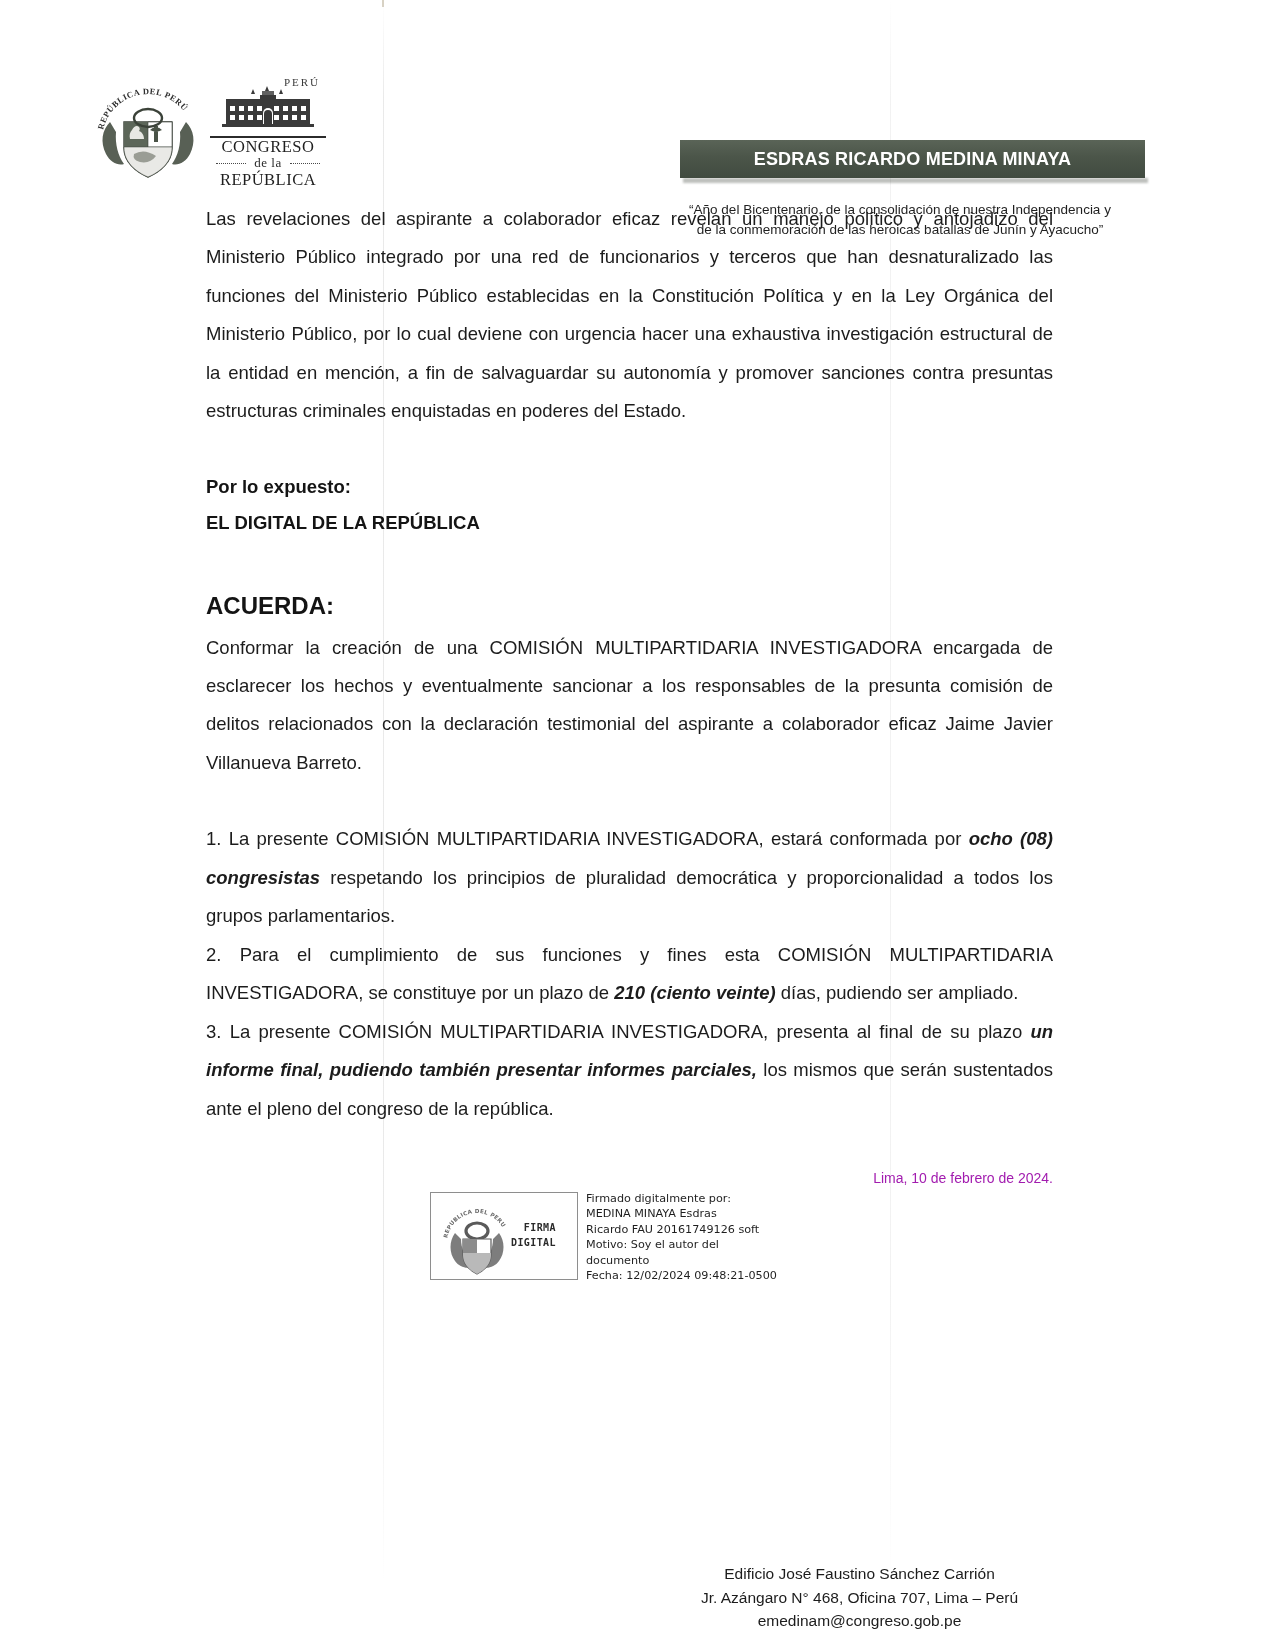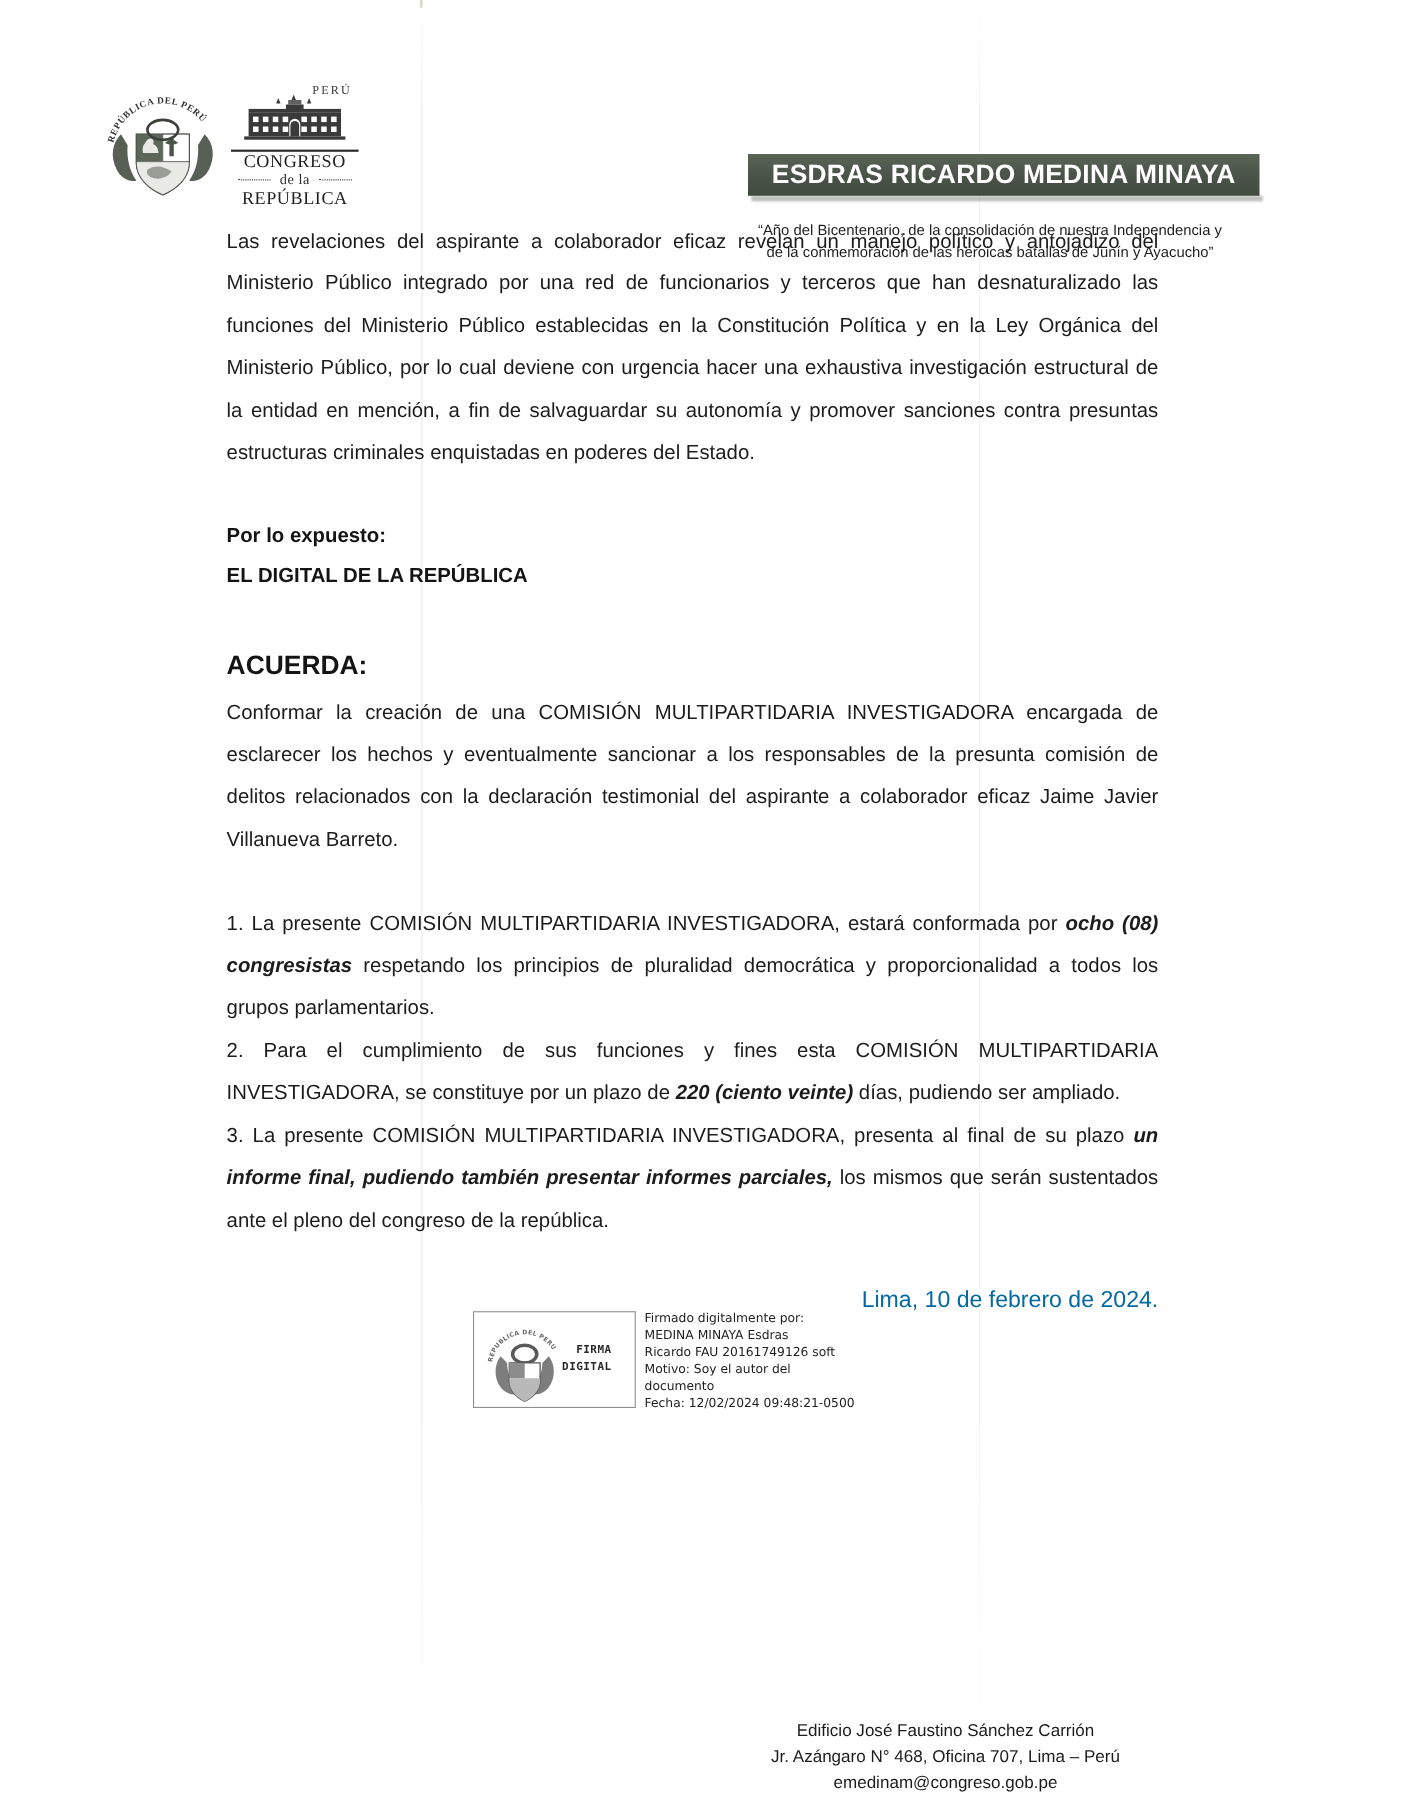--- a/index.html
+++ b/index.html
@@ -124,21 +124,21 @@
 
   .name-banner {
     position: absolute;
     left: 680px;
     top: 82px;
     width: 465px;
     height: 38px;
     background: #4e5a4c;
     background: linear-gradient(180deg, #5a6457 0%, #4b5549 45%, #414b40 100%);
     color: #ffffff;
-    font-size: 24px;
+    font-size: 18px;
     font-weight: bold;
     letter-spacing: 0.2px;
     display: flex;
     align-items: center;
     justify-content: center;
   }
   .banner-shadow {
     position: absolute;
     left: 683px;
     top: 120px;
@@ -198,22 +198,22 @@
     position: absolute;
     left: 0;
     right: 0;
     top: 1160px;
     height: 160px;
   }
   .lima-line {
     position: absolute;
     right: 222px;
     top: 10px;
-    font-size: 21px;
-    color: #0369a1;
+    font-size: 14px;
+    color: #a21caf;
   }
   .sig-block {
     position: absolute;
     left: 430px;
     top: 32px;
     width: 360px;
     height: 90px;
   }
   .sig-stamp {
     position: absolute;
@@ -385,21 +385,21 @@
     <div class="spacer-lg"></div>
 
     <p class="acuerda">ACUERDA:</p>
 
     <p class="para">Conformar la creación de una COMISIÓN MULTIPARTIDARIA INVESTIGADORA encargada de esclarecer los hechos y eventualmente sancionar a los responsables de la presunta comisión de delitos relacionados con la declaración testimonial del aspirante a colaborador eficaz Jaime Javier Villanueva Barreto.</p>
 
     <div class="spacer-md"></div>
 
     <p class="para"><span>1. La presente COMISIÓN MULTIPARTIDARIA INVESTIGADORA, estará conformada por </span><span class="bi">ocho (08) congresistas</span><span> respetando los principios de pluralidad democrática y proporcionalidad a todos los grupos parlamentarios.</span></p>
 
-    <p class="para"><span>2. Para el cumplimiento de sus funciones y fines esta COMISIÓN MULTIPARTIDARIA INVESTIGADORA, se constituye por un plazo de </span><span class="bi">220 (ciento veinte)</span><span> días, pudiendo ser ampliado.</span></p>
+    <p class="para"><span>2. Para el cumplimiento de sus funciones y fines esta COMISIÓN MULTIPARTIDARIA INVESTIGADORA, se constituye por un plazo de </span><span class="bi">210 (ciento veinte)</span><span> días, pudiendo ser ampliado.</span></p>
 
     <p class="para"><span>3. La presente COMISIÓN MULTIPARTIDARIA INVESTIGADORA, presenta al final de su plazo </span><span class="bi">un informe final, pudiendo también presentar informes parciales,</span><span> los mismos que serán sustentados ante el pleno del congreso de la república.</span></p>
   </div>
 
   <div class="sign-area">
     <div class="lima-line">Lima, 10 de febrero de 2024.</div>
 
     <div class="sig-block">
       <div class="sig-stamp">
         <div class="sig-stamp-emblem">

